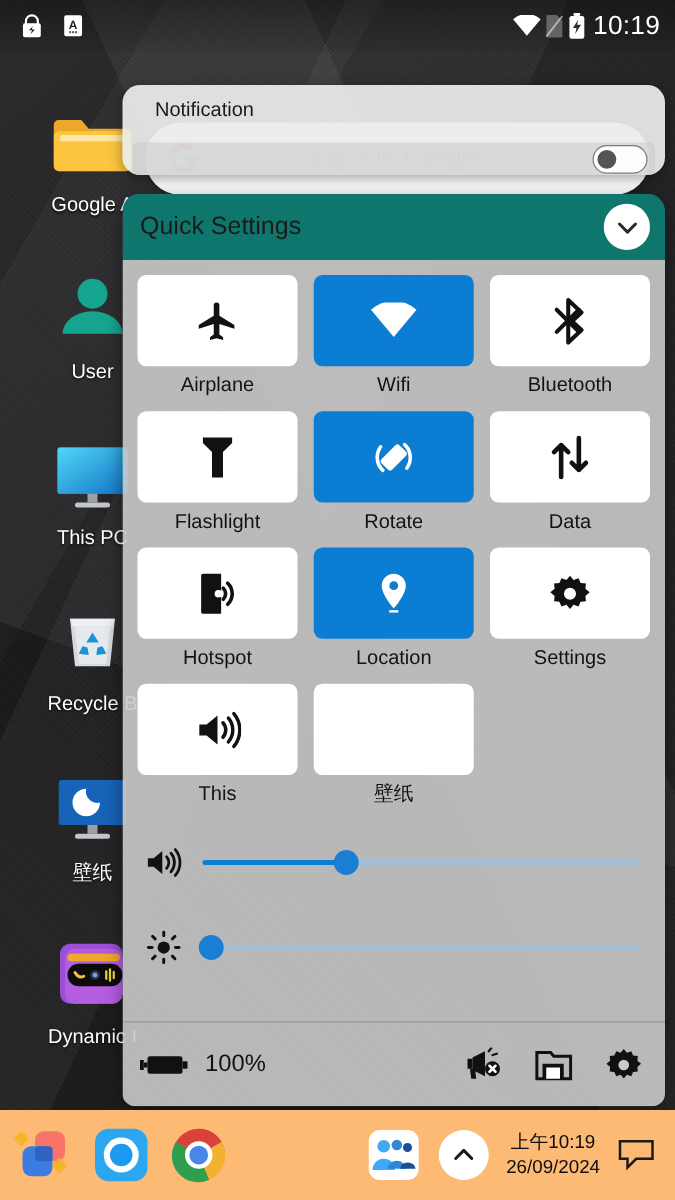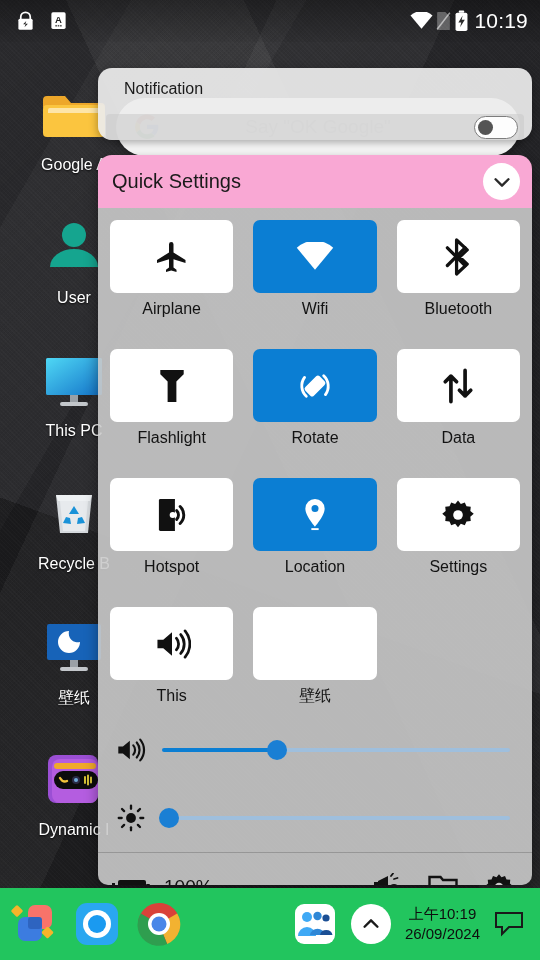--- a/index.html
+++ b/index.html
@@ -108,21 +108,21 @@
   
   #qs-panel {
     position: absolute; left: 98px; top: 155px; width: 434px; height: 730px;
     border-radius: 14px 14px 10px 10px; z-index: 12;
     box-shadow: 0 4px 14px rgba(0,0,0,.4);
     overflow: hidden;
     display: flex; flex-direction: column;
   }
   #qs-header {
     height: 53px; flex: 0 0 53px;
-    background: #f9a8d4;
+    background: #0f766e;
     display: flex; align-items: center; padding: 0 14px;
     position: relative;
   }
   #qs-title { font-size: 20px; color: #1a1a1a; }
   #qs-collapse {
     position: absolute; right: 12px; top: 8px;
     width: 37px; height: 37px; border-radius: 50%;
     background: #ffffff;
     display: flex; align-items: center; justify-content: center;
   }
@@ -133,21 +133,20 @@
     padding: 6px 0 0 0;
   }
 
   
   #tile-grid {
     padding: 6px 12px 0 12px;
     display: grid;
     grid-template-columns: repeat(3, 1fr);
     column-gap: 13px;
     row-gap: 0px;
-    gap: 20px;
   }
   .tile-cell { display: flex; flex-direction: column; align-items: center; }
   .tile {
     width: 100%; height: 73px; border-radius: 7px;
     background: #ffffff;
     display: flex; align-items: center; justify-content: center;
   }
   .tile.on { background: #0b7ed3; }
   .tile-label {
     margin-top: 8px; margin-bottom: 12px;
@@ -182,21 +181,21 @@
     display: flex; align-items: center;
     padding: 0 18px 0 14px;
     text-align: right;
   }
   #batt-pct { font-size: 19px; color: #111; margin-left: 12px; }
   #footer-actions { margin-left: auto; display: flex; align-items: center; gap: 26px; }
 
   
   #taskbar {
     position: absolute; left: 0; bottom: 0; width: 540px; height: 72px;
-    background: #22c55e; z-index: 40;
+    background: #fdba74; z-index: 40;
     display: flex; align-items: center; padding: 0 10px;
   }
   #tb-left { display: flex; align-items: center; gap: 12px; }
   #tb-right { margin-left: auto; display: flex; align-items: center; gap: 14px; padding-right: 6px; }
   .tb-ico { display: block; }
   #tb-clock {
     font-size: 15px; color: #0e0e0e; line-height: 1.35; text-align: center;
     white-space: nowrap;
   }
   .chev-btn {

